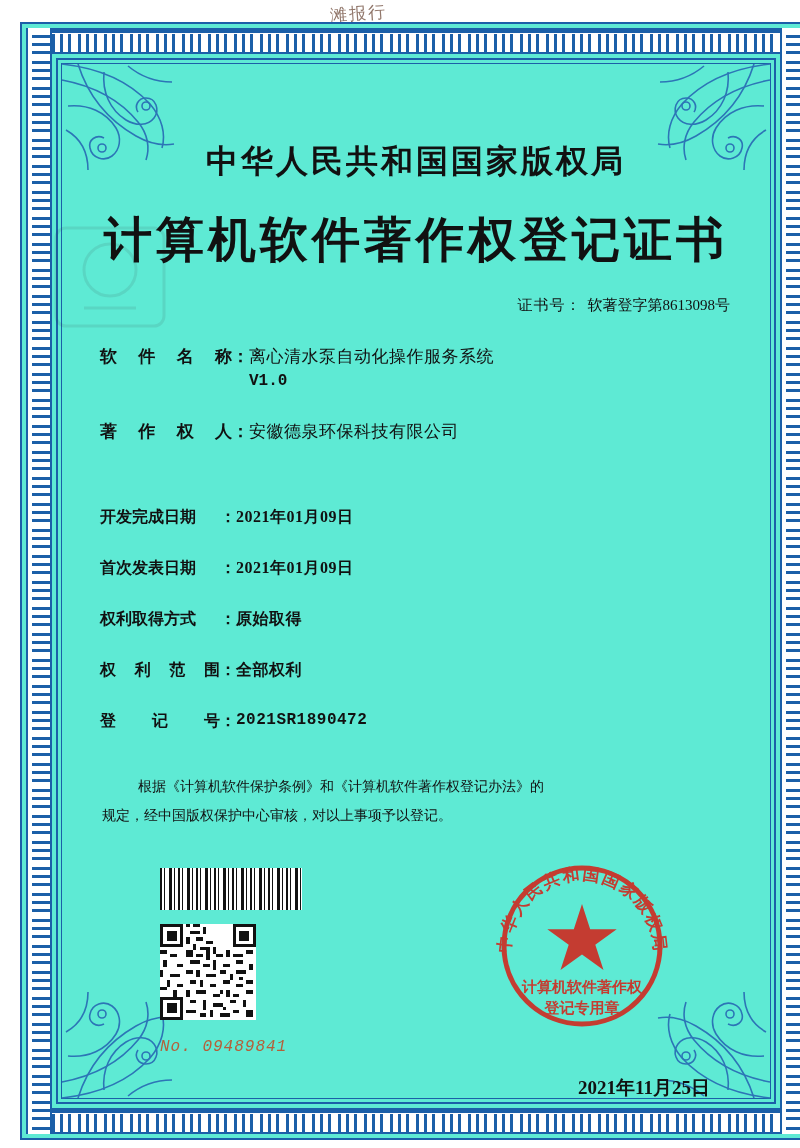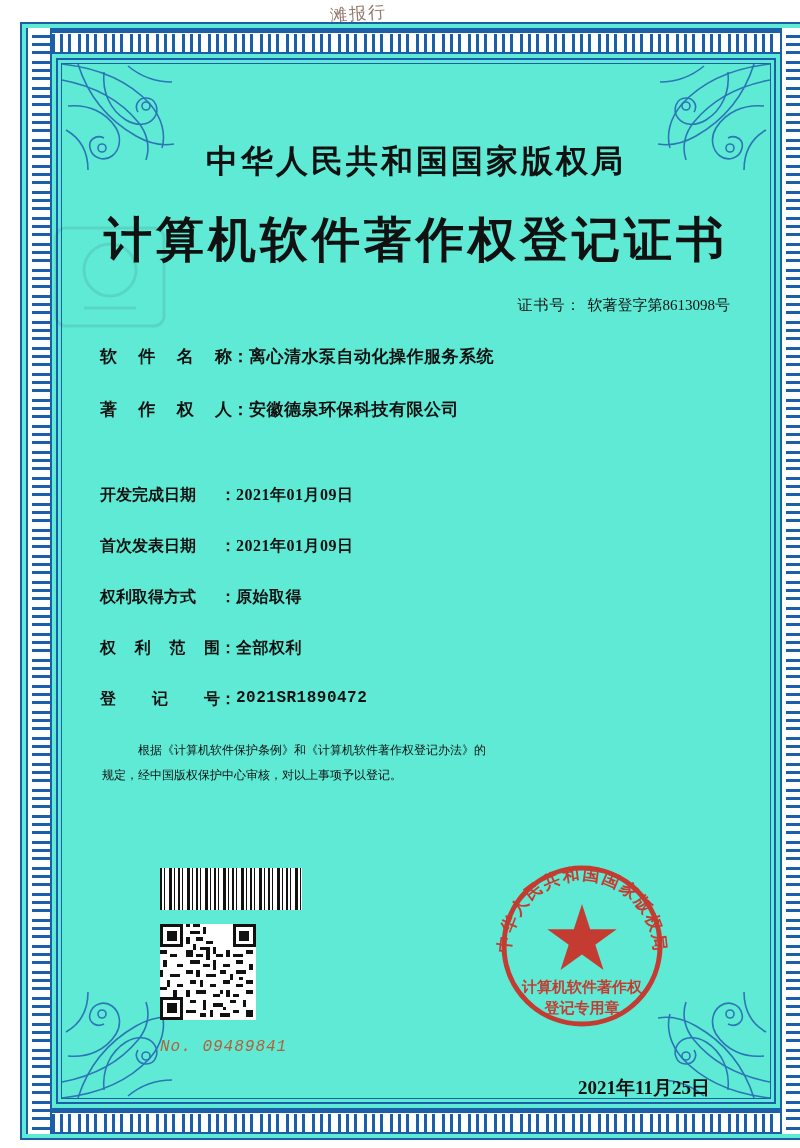--- a/index.html
+++ b/index.html
@@ -177,21 +177,21 @@
   }
   .field .k.spread {
     display: flex;
     justify-content: space-between;
   }
   .field .colon {
     flex: 0 0 16px;
     font-weight: bold;
   }
   .field .v {
-    font-weight: bold;
+    font-weight: normal;
     letter-spacing: .5px;
   }
   .field .v.mono {
     font-family: "Liberation Mono", monospace;
     font-size: 16px;
   }
   .field .v-line2 {
     font-family: "Liberation Mono", monospace;
     font-size: 16px;
     font-weight: bold;
@@ -201,24 +201,24 @@
   .gap-lg { margin-top: 64px; }
   .gap-md { margin-top: 30px; }
 
   .field.small {
     font-size: 16px;
   }
   .field.small .k { width: 120px; flex: 0 0 120px; }
   .field.small .v { font-weight: bold; }
 
   .para {
-    margin-top: 28px;
+    margin-top: 40px;
     padding: 0 16px 0 26px;
     font-family: "Liberation Serif", serif;
-    font-size: 12px;
+    font-size: 14px;
     line-height: 2.1;
     color: #111;
     text-align: justify;
   }
   .para .indent { display: inline-block; width: 36px; }
 
   
   .barcode {
     position: absolute;
     left: 84px;
@@ -375,20 +375,21 @@
     <div class="field gap-md">
       <div class="k spread">
           <span>软</span>
           <span>件</span>
           <span>名</span>
           <span>称</span>
         </div>
       <div class="colon">：</div>
       <div>
         <div class="v">离心清水泵自动化操作服务系统</div>
+        <div class="v-line2">V1.0</div>
       </div>
     </div>
 
     <div class="field gap-md">
       <div class="k spread">
           <span>著</span>
           <span>作</span>
           <span>权</span>
           <span>人</span>
         </div>

